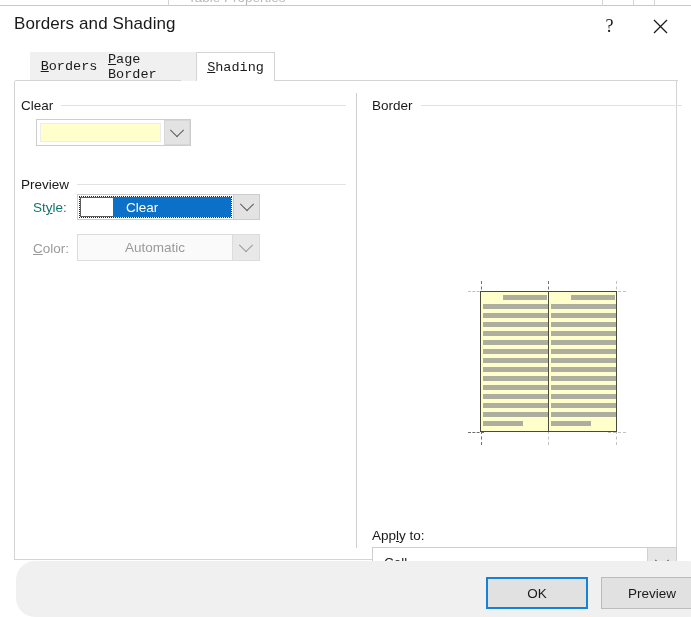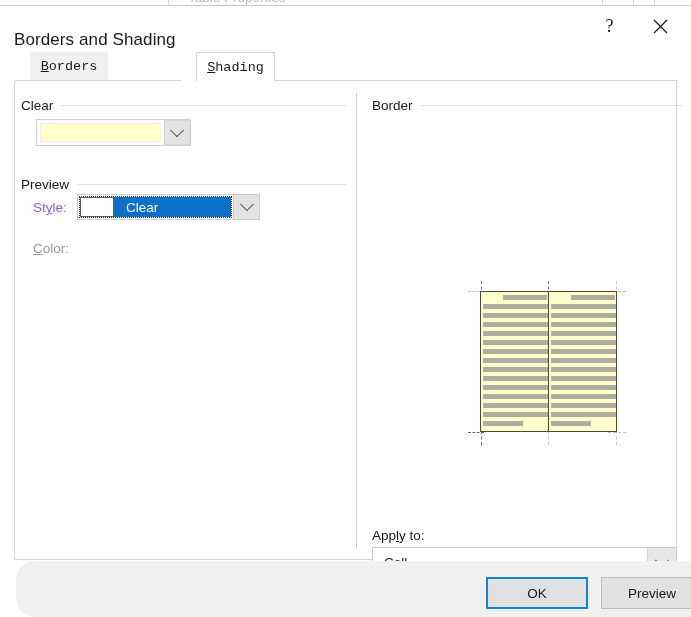--- a/index.html
+++ b/index.html
@@ -55,21 +55,21 @@
   }
 
   
   #titlebar {
     position: absolute;
     left: 0; top: 0;
     width: 691px; height: 40px;
   }
   #dialog-title {
     position: absolute;
-    left: 14px; top: 24px;
+    left: 14px; top: 8px;
     font-size: 17px;
     color: #1a1a1a;
     letter-spacing: 0.1px;
     white-space: nowrap;
   }
   .titlebar-btn {
     position: absolute;
     top: 0;
     width: 45px; height: 40px;
     display: flex;
@@ -221,21 +221,21 @@
     border-left: none;
     margin: -3px -3px -3px 3px;
     border: 1px solid #d7d7d7;
   }
 
   
   #style-label {
     position: absolute;
     left: 18px; top: 119px;
     font-size: 13.5px;
-    color: #8b5cf6;
+    color: #0f766e;
     white-space: nowrap;
   }
   #style-combo {
     left: 62px; top: 113px;
     width: 183px; height: 26px;
     border: 1px solid #cdcdcd;
     background: #ffffff;
   }
   #style-combo .combo-body {
     padding: 2px;
@@ -432,20 +432,23 @@
         <line x1="1" y1="1" x2="14" y2="14" stroke="#1a1a1a" stroke-width="1.2"></line>
         <line x1="14" y1="1" x2="1" y2="14" stroke="#1a1a1a" stroke-width="1.2"></line>
       </svg>
     </div>
   </div>
 
   <div id="tabstrip">
     <div class="tab" style="left:0px;width:78px;">
       <span><span class="acc">B</span>orders</span>
     </div>
+    <div class="tab" style="left:78px;width:88px;">
+      <span><span class="acc">P</span>age Border</span>
+    </div>
     <div class="tab active" style="left:166px;width:79px;">
       <span><span class="acc">S</span>hading</span>
     </div>
   </div>
 
   <div id="tabpanel">
     <div id="panel-top-left"></div>
     <div id="panel-top-right"></div>
     <div id="panel-divider"></div>
 
@@ -475,20 +478,28 @@
           <div id="style-pattern-swatch" style="background: rgb(255, 255, 255);"></div>
           <span id="style-value-text">Clear</span>
         </div>
       </div>
       <div class="combo-arrow">
         <span class="chev"></span>
       </div>
     </div>
 
     <div id="color-label"><span class="acc">C</span>olor:</div>
+    <div class="combo" id="color-combo">
+      <div class="combo-body">
+        <span id="color-value-text">Automatic</span>
+      </div>
+      <div class="combo-arrow">
+        <span class="chev"></span>
+      </div>
+    </div>
 
     <div class="group-head" id="preview-group-head">
       <span class="gh-label">Border</span>
       <span class="gh-rule"></span>
     </div>
 
     <div id="preview-area">
       <div id="preview-table-wrap">
 
         <div class="guide guide-v" style="left:5px;  top:0px;   height:14px;"></div>

